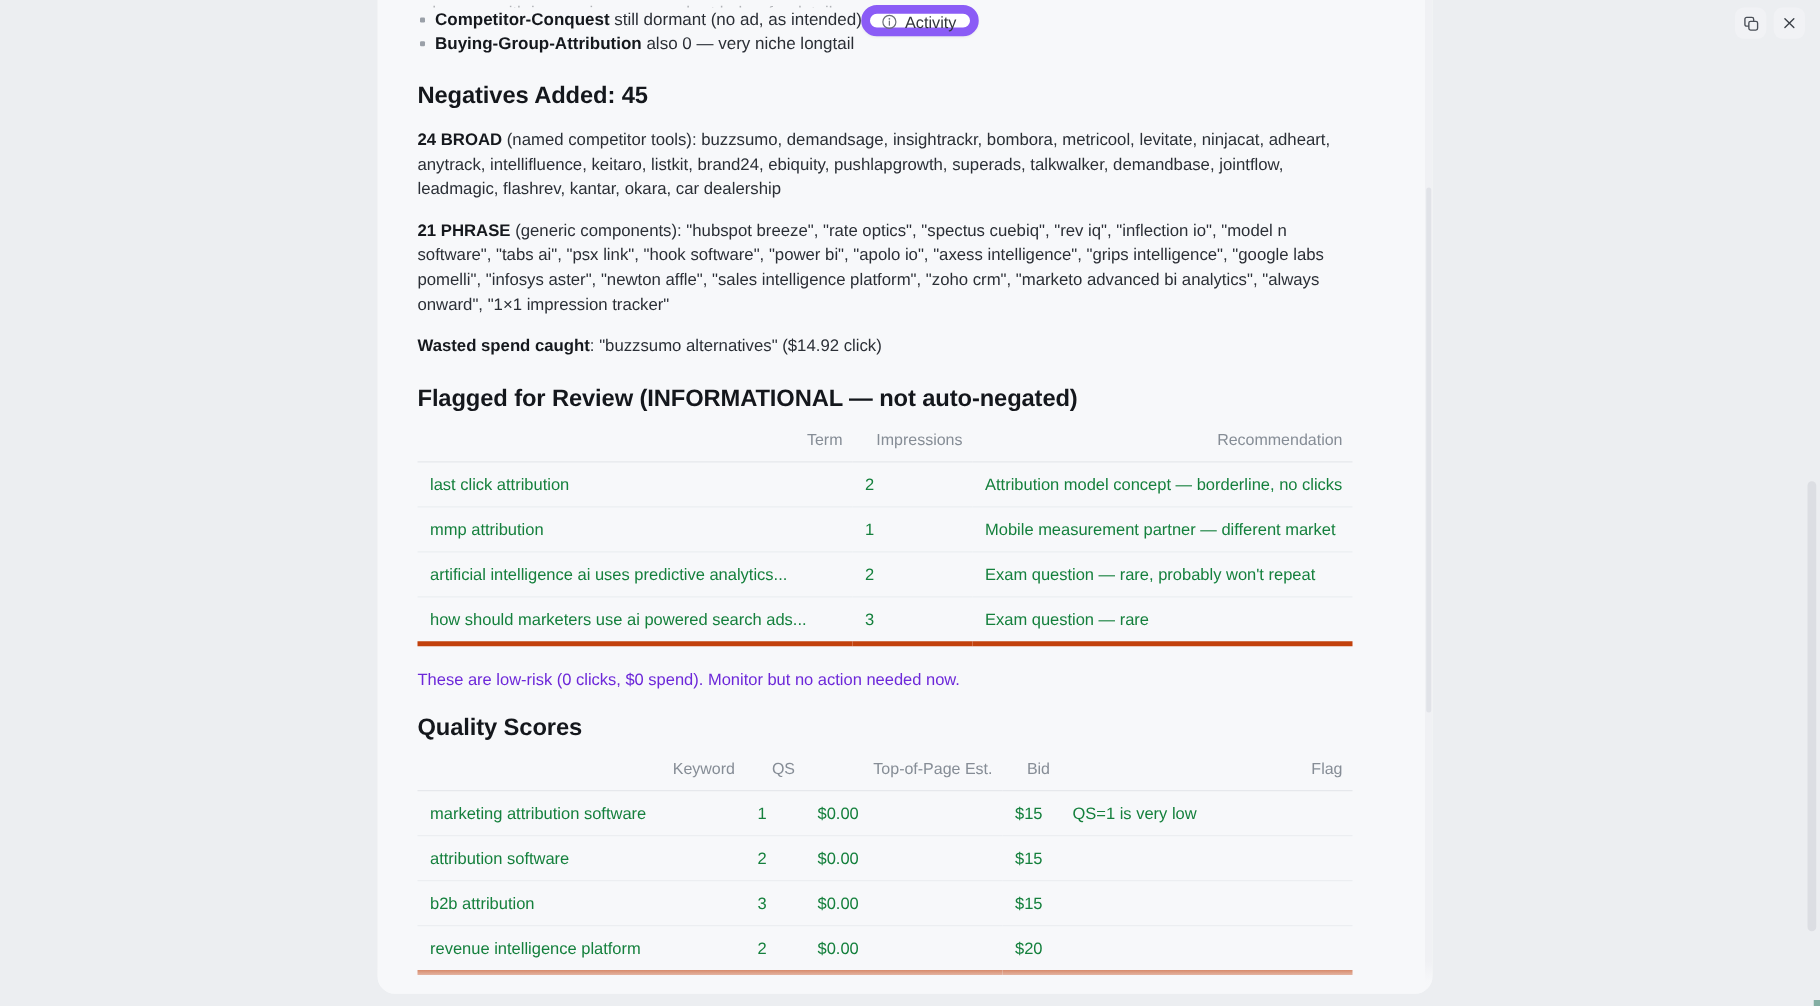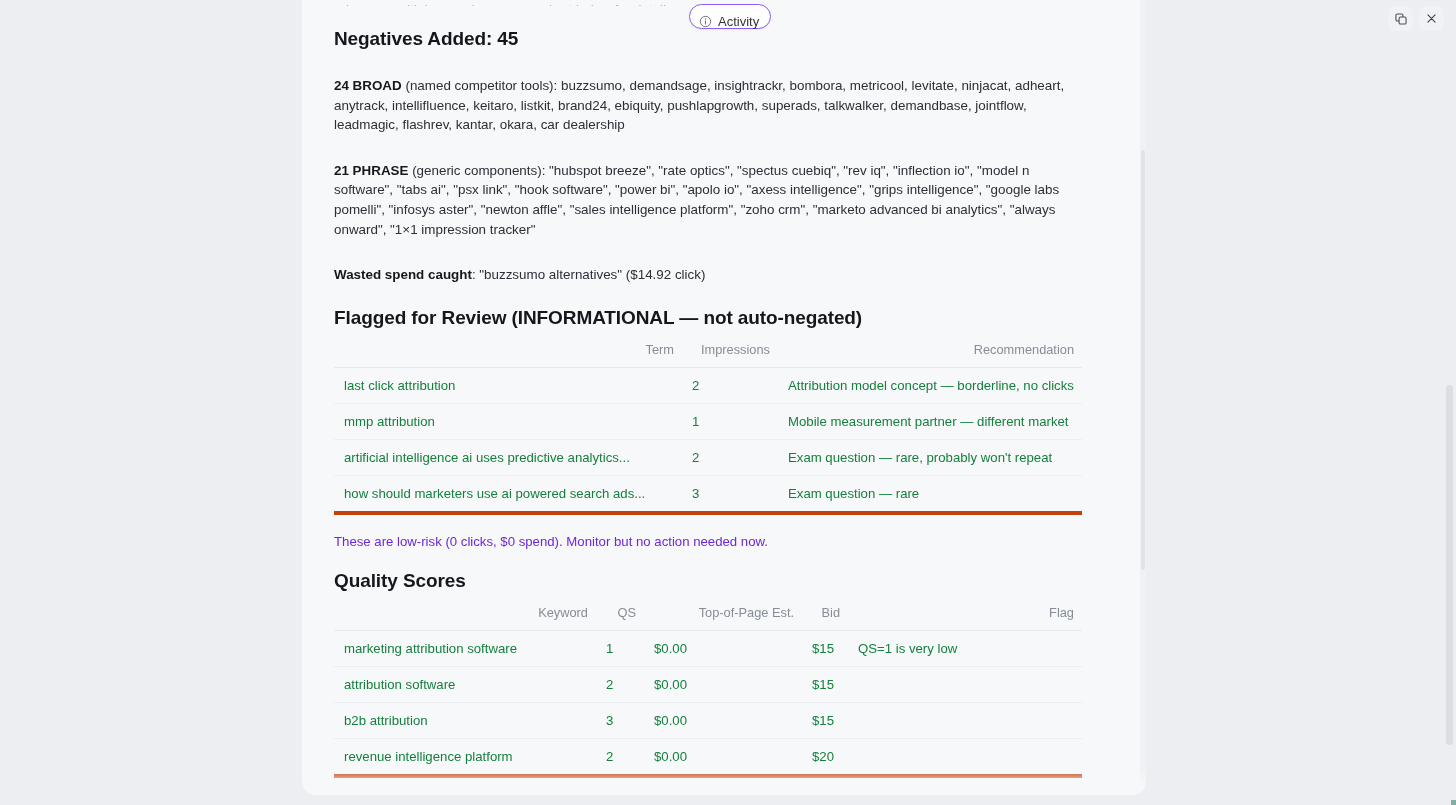--- a/index.html
+++ b/index.html
@@ -90,21 +90,21 @@
     letter-spacing: -0.1px;
     margin: 22px 0 0 0;
     line-height: 22px;
   }
   h2.sec.tight { margin-top: 19px; }
 
   p.para {
     font-size: 13.4px;
     line-height: 19.6px;
     color: #2b2f36;
-    margin-top: 26px;
+    margin-top: 14px;
     text-align: left;
   }
   p.para .lead { font-weight: 700; color: #15181d; }
 
   
   table.t {
     width: 100%;
     border-collapse: collapse;
     margin-top: 13px;
     table-layout: fixed;
@@ -145,26 +145,26 @@
     color: #6d28d9;
     margin-top: 17px;
   }
 
   
   .activity-btn {
     position: absolute;
     left: 689px;
     top: 4px;
     display: flex;
-    align-items: flex-end;
+    align-items: flex-start;
     gap: 6px;
     height: 25px;
     padding: 0 11px 0 9px;
     background: #ffffff;
-    border: 1px solid #8b5cf6;
+    border: 7px solid #8b5cf6;
     border-radius: 13px;
     box-shadow: 0 1px 2px rgba(16,20,28,0.05);
     cursor: pointer;
     z-index: 30;
   }
   .activity-btn .lbl {
     font-size: 13px;
     color: #32363d;
     line-height: 1;
   }
@@ -241,20 +241,28 @@
 <div id="app">
 
   <div class="doc-panel">
     <div class="doc-inner">
       <div class="content">
 
         <div class="line-clip">
           <span style="font-size:13.4px;line-height:19px;color:#2b2f36;">ad groups with impressions — see chart below for detail</span>
         </div>
 
+        <ul class="bullets">
+          <li>
+            <b>Competitor-Conquest</b><span> still dormant (no ad, as intended)</span>
+          </li>
+          <li>
+            <b>Buying-Group-Attribution</b><span> also 0 — very niche longtail</span>
+          </li>
+        </ul>
 
         <h2 class="sec">Negatives Added: 45</h2>
 
         <p class="para">
           <span class="lead">24 BROAD</span><span> (named competitor tools): buzzsumo, demandsage, insightrackr, bombora, metricool, levitate, ninjacat, adheart, anytrack, intellifluence, keitaro, listkit, brand24, ebiquity, pushlapgrowth, superads, talkwalker, demandbase, jointflow, leadmagic, flashrev, kantar, okara, car dealership</span>
         </p>
 
         <p class="para">
           <span class="lead">21 PHRASE</span><span> (generic components): "hubspot breeze", "rate optics", "spectus cuebiq", "rev iq", "inflection io", "model n software", "tabs ai", "psx link", "hook software", "power bi", "apolo io", "axess intelligence", "grips intelligence", "google labs pomelli", "infosys aster", "newton affle", "sales intelligence platform", "zoho crm", "marketo advanced bi analytics", "always onward", "1×1 impression tracker"</span>
         </p>

